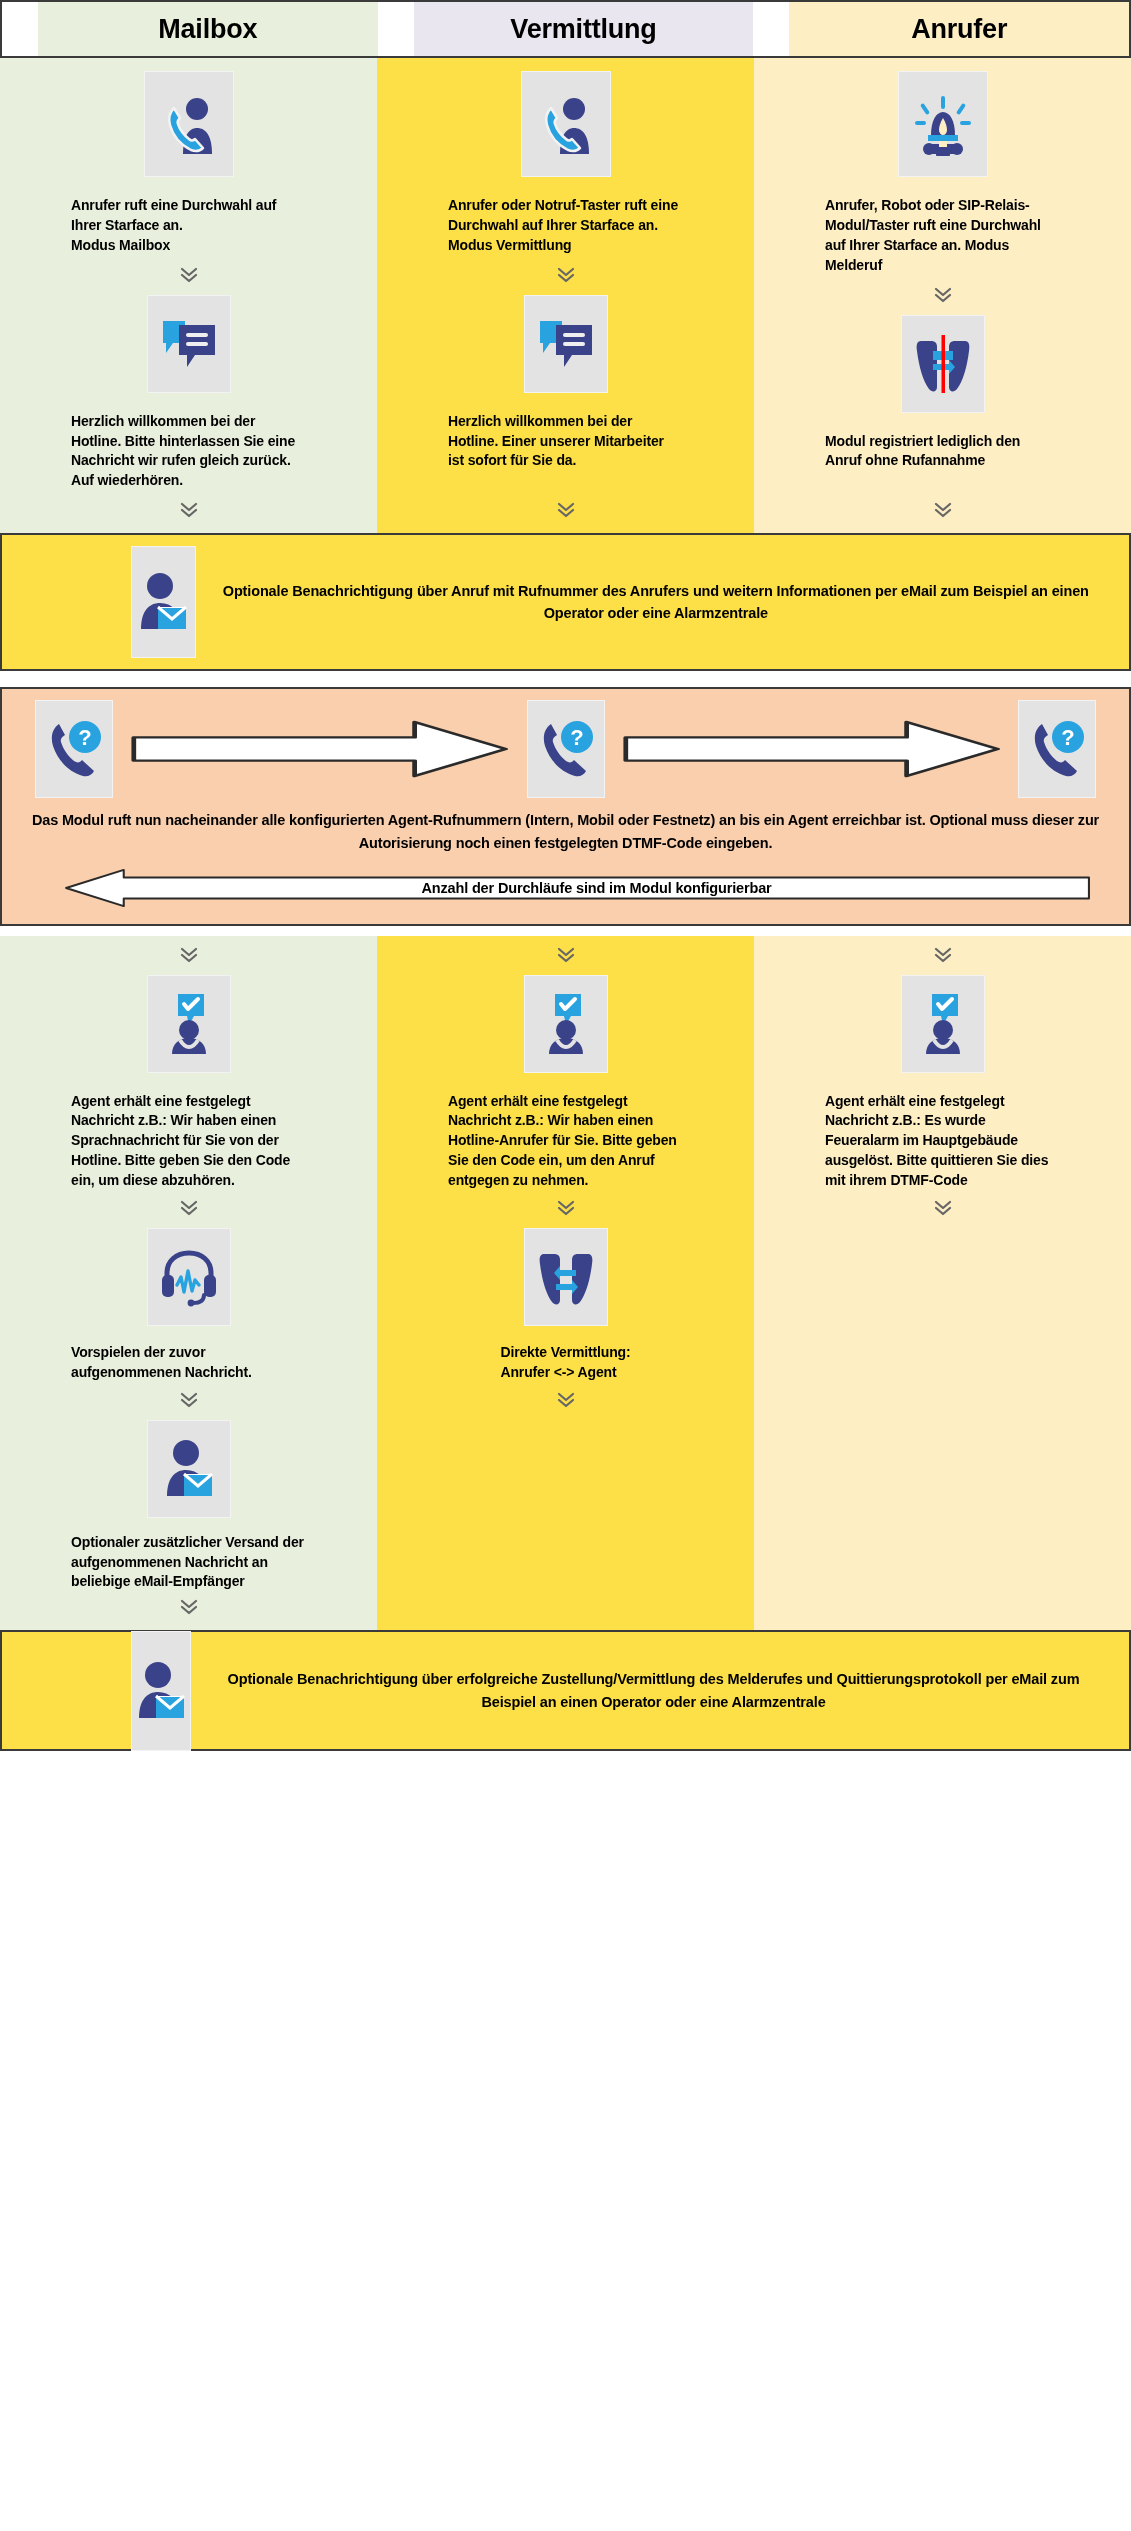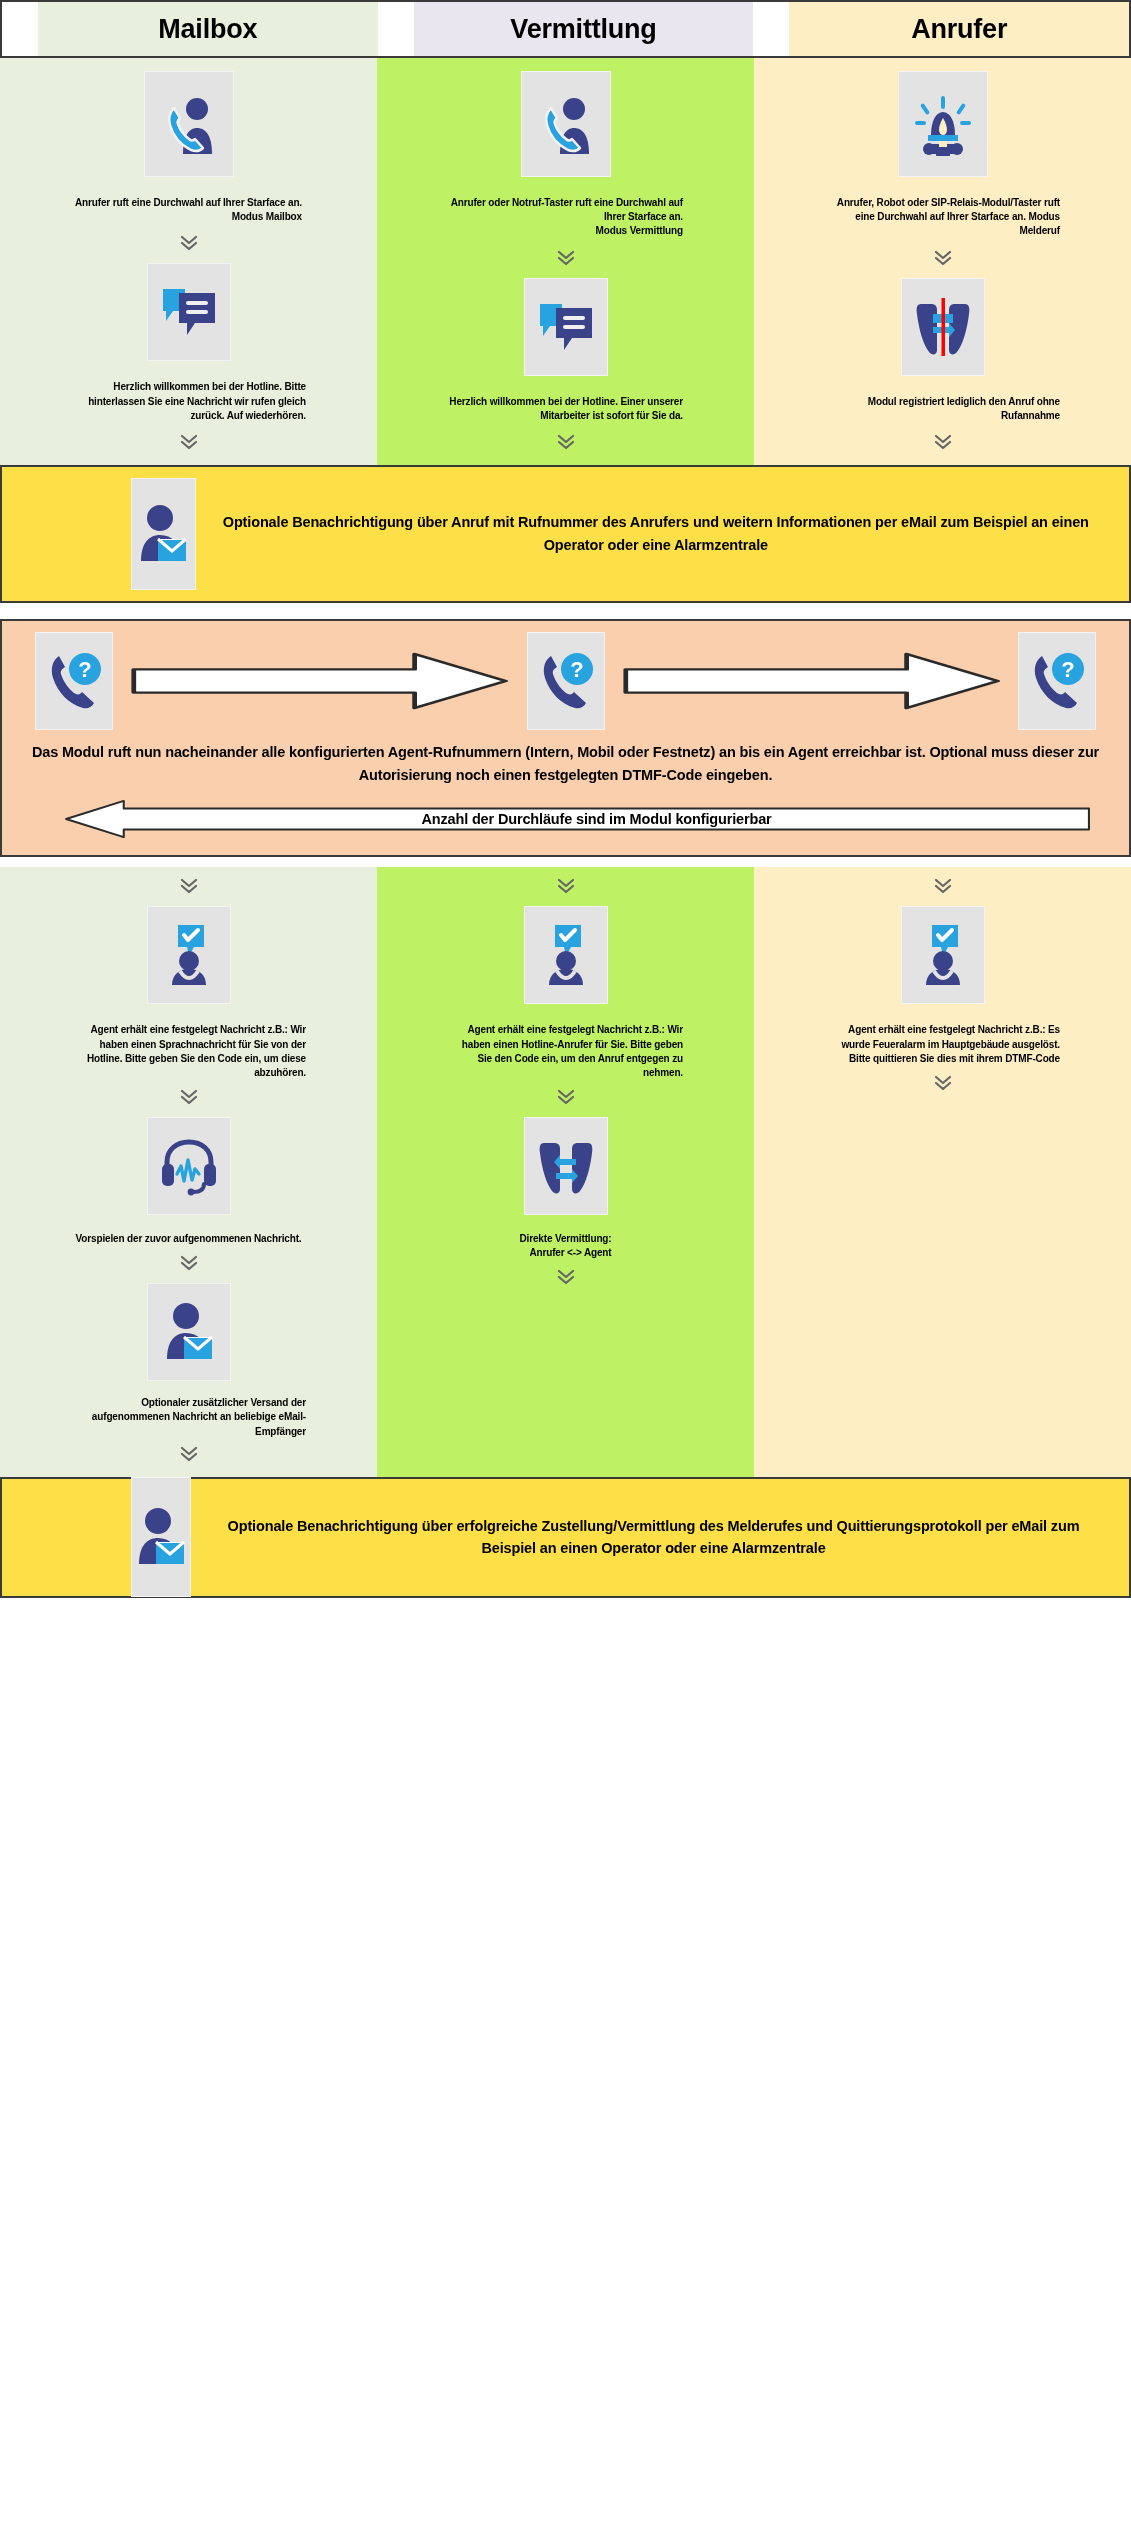--- a/index.html
+++ b/index.html
@@ -37,42 +37,42 @@
   .band{display:flex;}
   .band > .col{
     flex:1 1 0;
     display:flex;
     flex-direction:column;
     align-items:center;
     box-sizing:border-box;
     padding:0 14px;
   }
   .col.a{background:#e8efdc;}
-  .col.b{background:#bef264;}
+  .col.b{background:#fde047;}
   .col.c{background:#fdeec4;}
 
   
   .tile{
     background:#e3e3e3;
     display:flex;
     align-items:center;
     justify-content:center;
     box-shadow:0 0 0 1px #f3f3f3;
   }
   .tile.w90{width:88px;height:104px;}
   .tile.w80{width:82px;height:96px;}
   .tile.w76{width:76px;height:96px;}
   .tile svg{display:block;}
 
   
   .txt{
-    font-size:10px;
+    font-size:14px;
     font-weight:bold;
     line-height:1.42;
-    text-align:right;
+    text-align:left;
     letter-spacing:-.15px;
   }
   .txt.narrow{max-width:235px;}
 
   
   .chev{
     width:22px;height:22px;
     display:flex;align-items:center;justify-content:center;
     color:#606060;
   }

